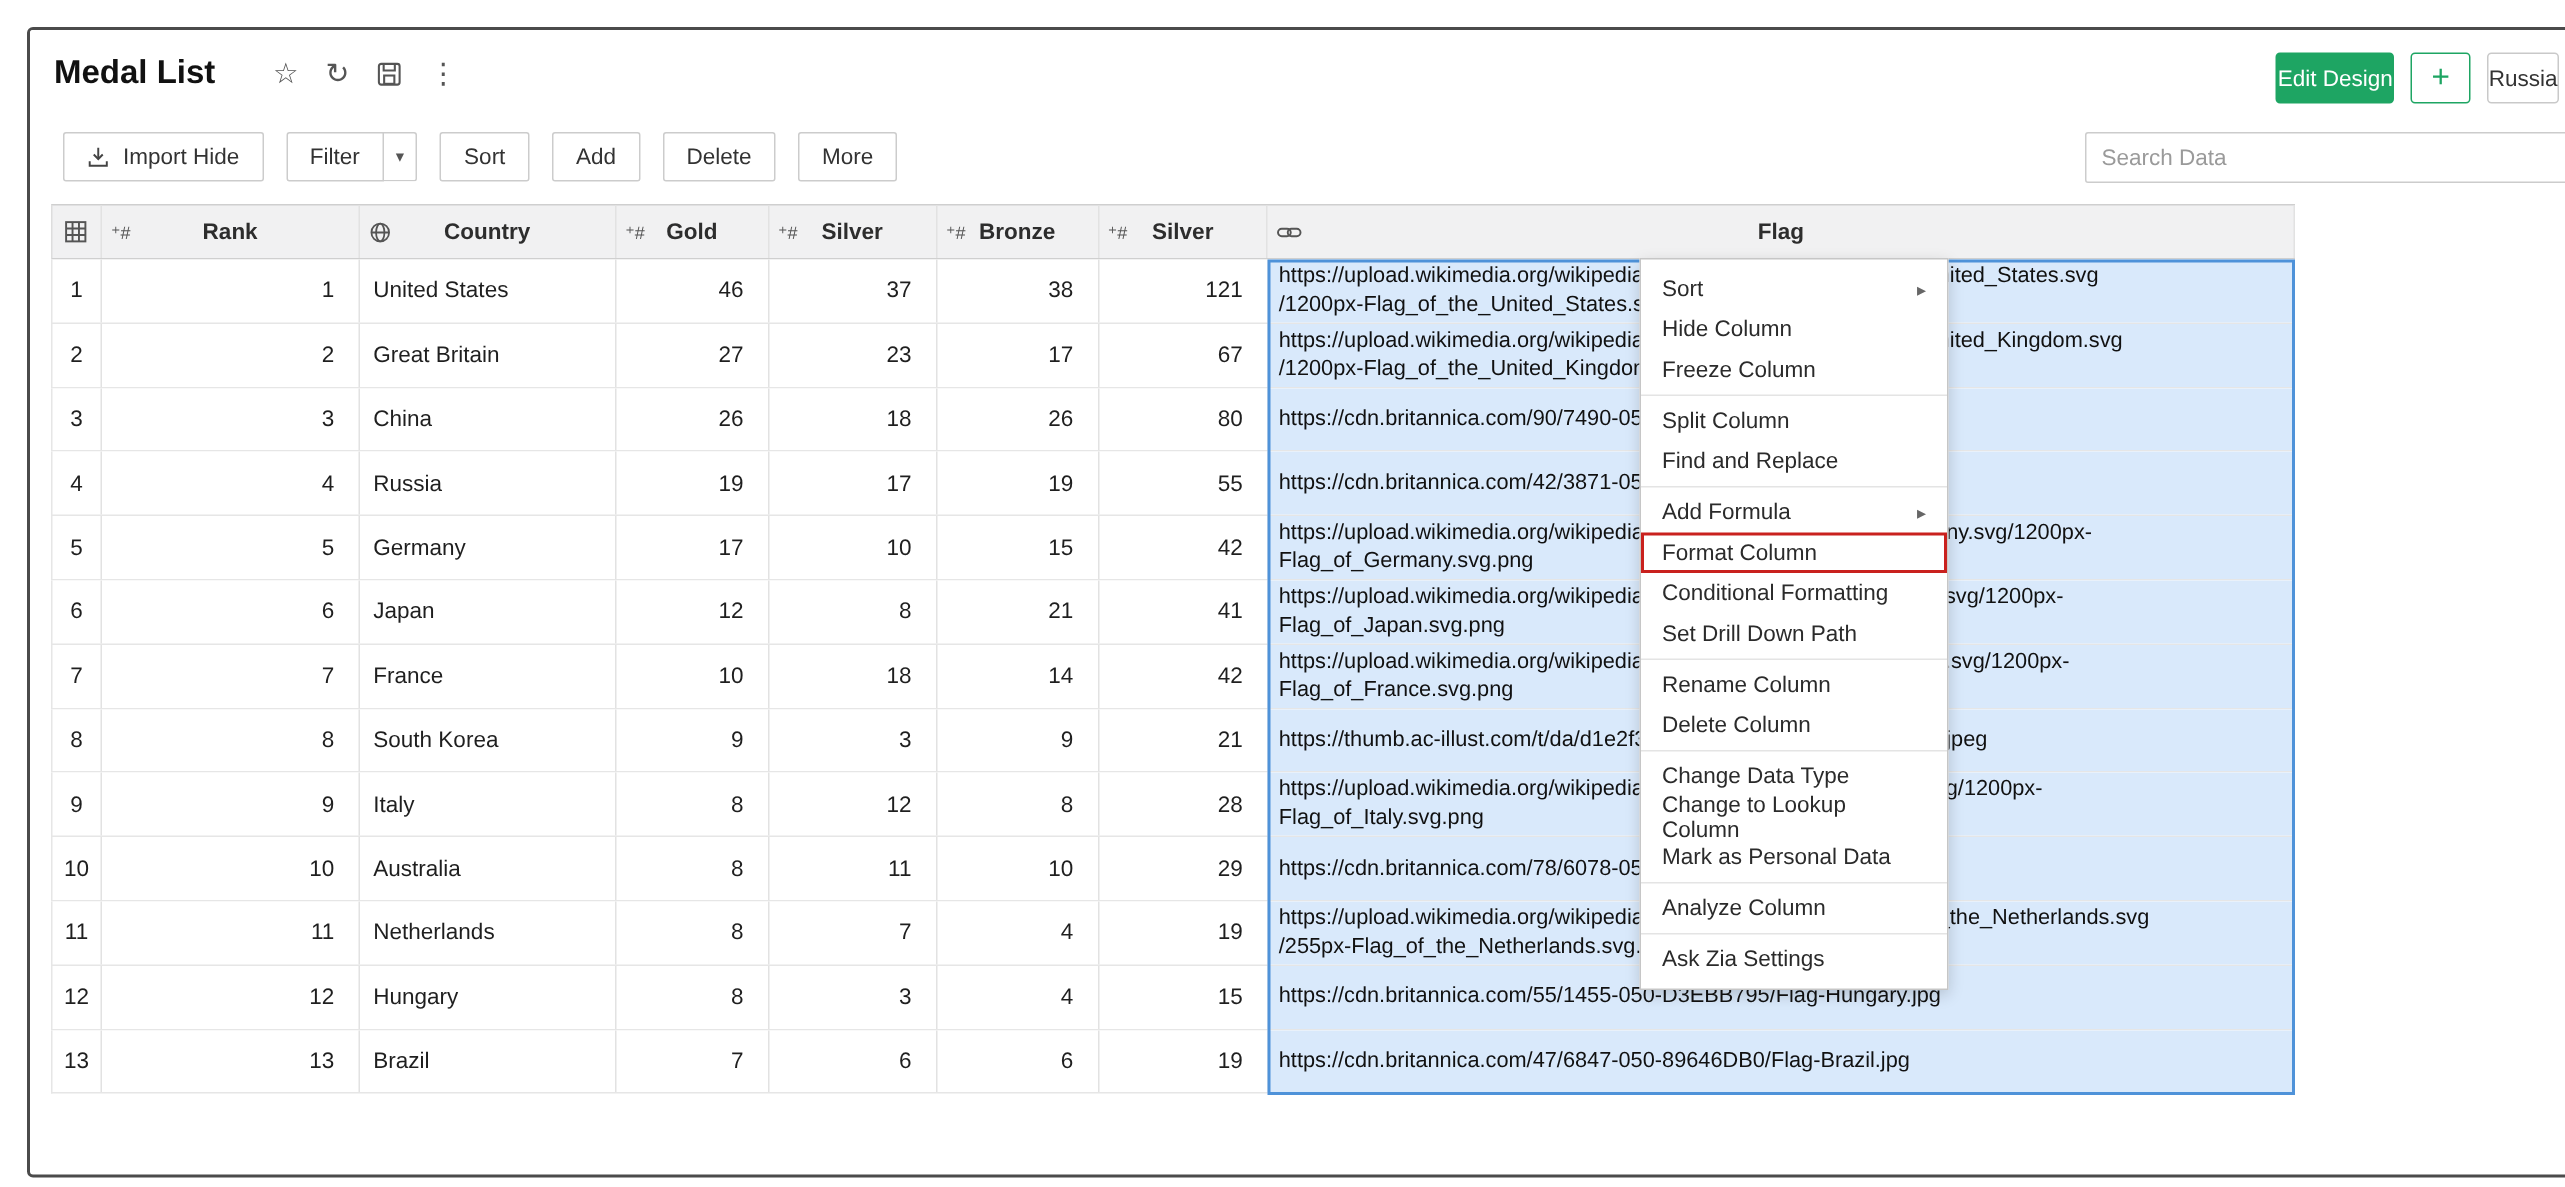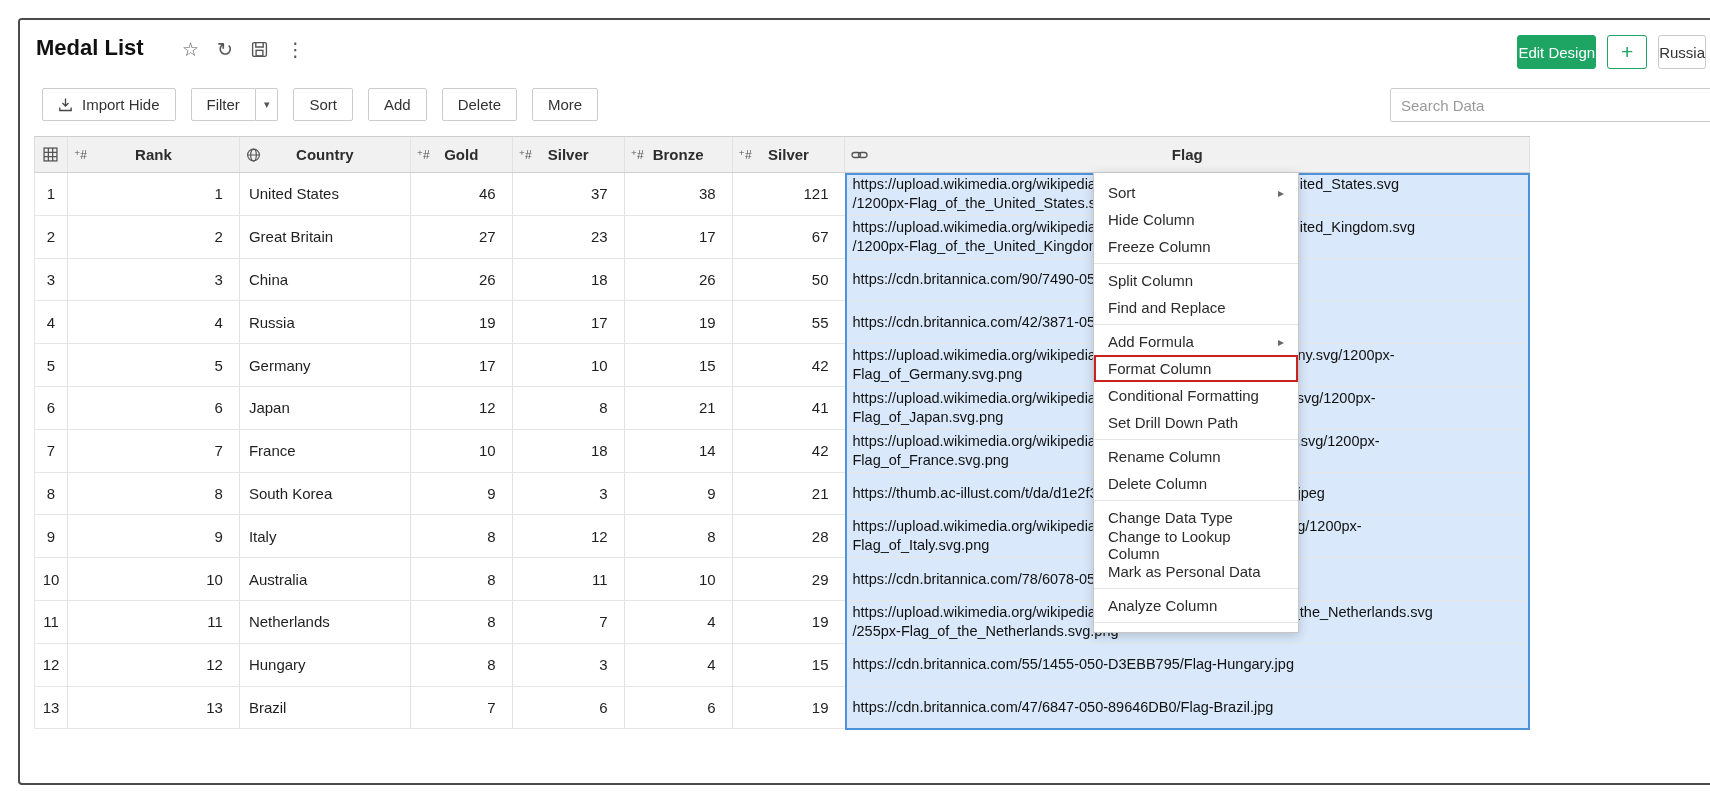--- a/index.html
+++ b/index.html
@@ -204,21 +204,21 @@
             <div class="flag-line">/1200px-Flag_of_the_United_Kingdom.svg</div>
           </div>
         </div>
         <div class="row">
           <div class="cell col-num num-cell">3</div>
           <div class="cell col-rank right">3</div>
           <div class="cell col-country left">China</div>
           <div class="cell col-gold right">26</div>
           <div class="cell col-silver right">18</div>
           <div class="cell col-bronze right">26</div>
-          <div class="cell col-total right">50</div>
+          <div class="cell col-total right">80</div>
           <div class="cell col-flag flag-cell">
             <div class="flag-line">https://cdn.britannica.com/90/7490-050-5D33348F/Flag-China.jpg</div>
           </div>
         </div>
         <div class="row">
           <div class="cell col-num num-cell">4</div>
           <div class="cell col-rank right">4</div>
           <div class="cell col-country left">Russia</div>
           <div class="cell col-gold right">19</div>
           <div class="cell col-silver right">17</div>
@@ -393,15 +393,18 @@
         <span class="mi-label">Change to Lookup Column</span>
       </div>
       <div class="menu-item">
         <span class="mi-label">Mark as Personal Data</span>
       </div>
       <div class="menu-divider"></div>
       <div class="menu-item">
         <span class="mi-label">Analyze Column</span>
       </div>
       <div class="menu-divider"></div>
+      <div class="menu-item">
+        <span class="mi-label">Ask Zia Settings</span>
+      </div>
     </div>
 
 </div>
 
 </body></html>

